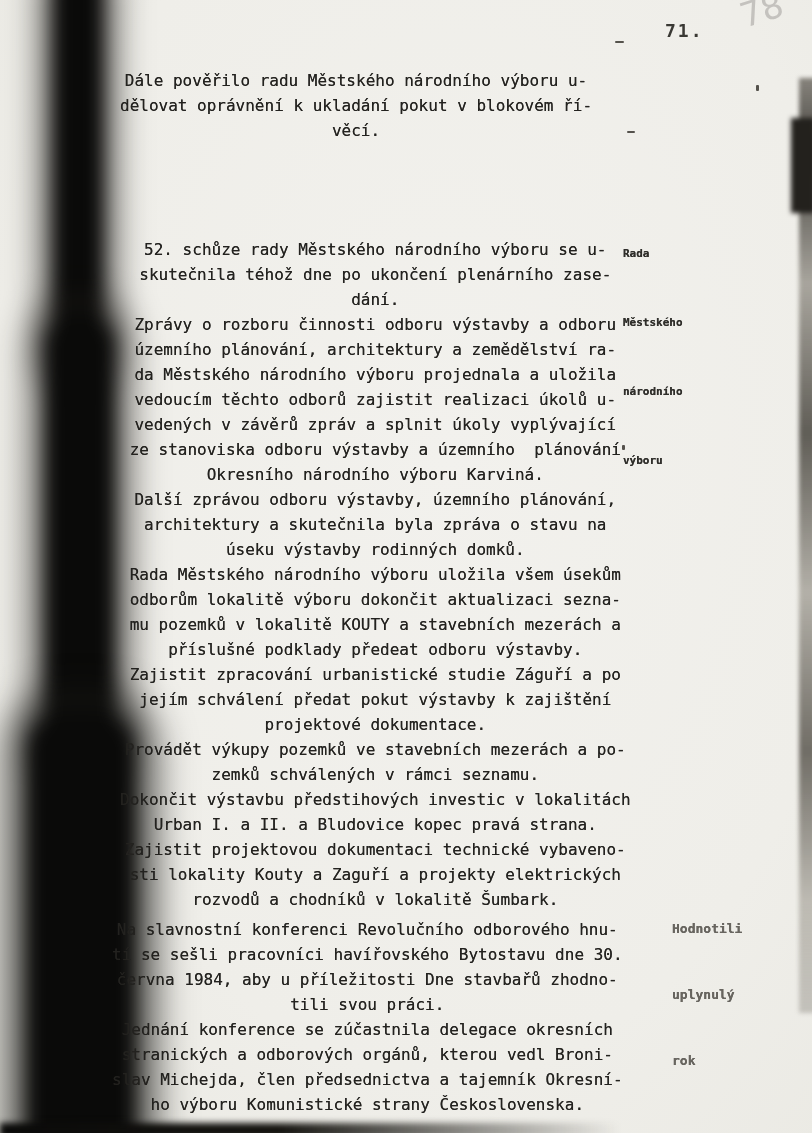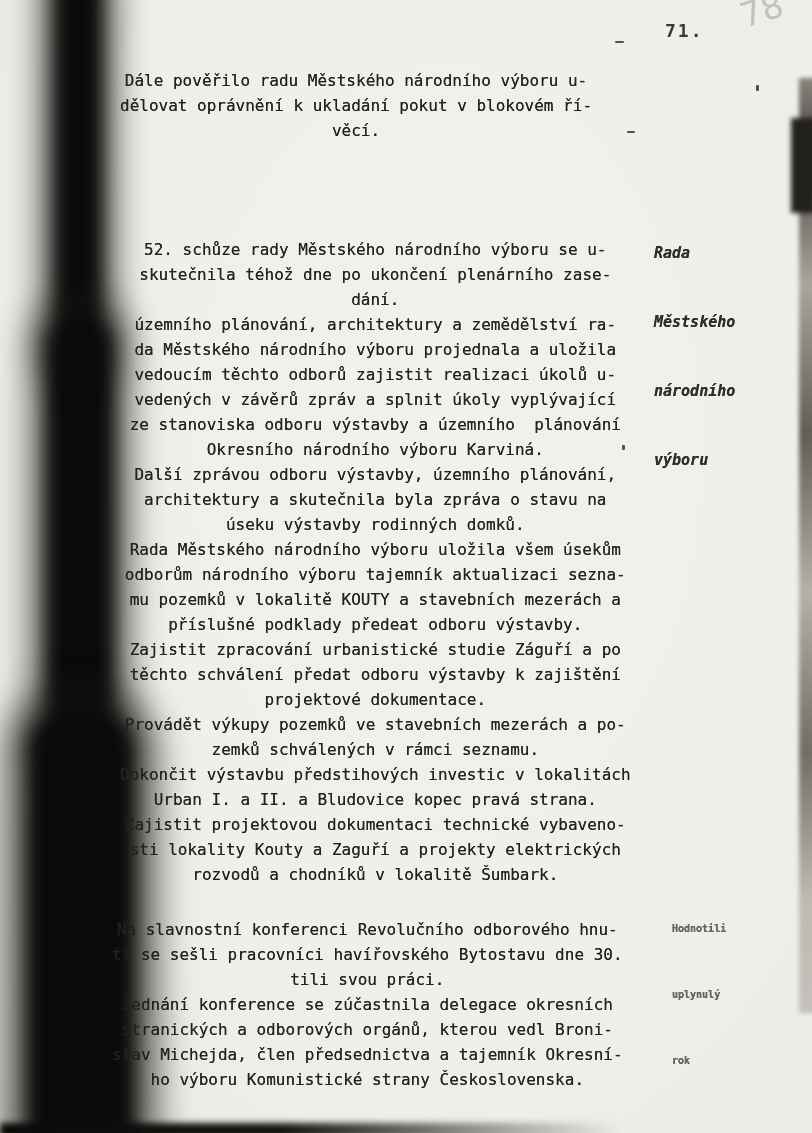--- a/index.html
+++ b/index.html
@@ -29,22 +29,22 @@
 
   
   .body-text{position:absolute;color:#23221f;font-size:16px;line-height:25px;font-weight:normal;text-align:center;}
   .line{white-space:pre;height:25px;
     text-shadow:0 0 .6px rgba(35,34,31,.8);}
   #para1{left:120px;top:68px;}
   #block-council{left:120px;top:193px;margin-top:44px;}
   #block-conference{left:112px;top:873px;margin-top:44px;}
 
   .margin-note{position:absolute;font-weight:bold;white-space:pre;}
-  #note-council{left:654px;top:196px;font-size:15px;line-height:23px;color:#2f2e2a;font-style:italic;}
-  #note-conference{left:672px;top:874px;font-size:10px;line-height:22px;color:#5a5751;opacity:.9;}
+  #note-council{left:623px;top:196px;font-size:11px;line-height:23px;color:#2f2e2a;}
+  #note-conference{left:672px;top:874px;font-size:13px;line-height:22px;color:#5a5751;opacity:.9;}
   .margin-note .line{height:auto;line-height:inherit;}
 
   .typed-page-number{position:absolute;left:665px;top:20px;font-size:18px;font-weight:bold;color:#3a3934;letter-spacing:2px;}
   .handwritten-number{position:absolute;left:740px;top:-10px;font-size:34px;color:#c4c2be;
     font-family:"DejaVu Sans", sans-serif;transform:rotate(-18deg);font-weight:normal;}
 </style>
 </head>
 <body>
 
 <div class="page">
@@ -68,48 +68,50 @@
   <div class="body-text" id="para1">
     <div class="line">Dále pověřilo radu Městského národního výboru u-</div>
     <div class="line">dělovat oprávnění k ukladání pokut v blokovém ří-</div>
     <div class="line">věcí.</div>
   </div>
 
   <div class="body-text" id="block-council">
     <div class="line">52. schůze rady Městského národního výboru se u-</div>
     <div class="line">skutečnila téhož dne po ukončení plenárního zase-</div>
     <div class="line">dání.</div>
+    <div class="line">Zprávy o rozboru činnosti odboru výstavby a odboru</div>
     <div class="line">územního plánování, architektury a zemědělství ra-</div>
     <div class="line">da Městského národního výboru projednala a uložila</div>
     <div class="line">vedoucím těchto odborů zajistit realizaci úkolů u-</div>
     <div class="line">vedených v závěrů zpráv a splnit úkoly vyplývající</div>
     <div class="line">ze stanoviska odboru výstavby a územního  plánování</div>
     <div class="line">Okresního národního výboru Karviná.</div>
     <div class="line">Další zprávou odboru výstavby, územního plánování,</div>
     <div class="line">architektury a skutečnila byla zpráva o stavu na</div>
     <div class="line">úseku výstavby rodinných domků.</div>
     <div class="line">Rada Městského národního výboru uložila všem úsekům</div>
-    <div class="line">odborům národního výboru tajemník aktualizaci sezna-</div>
+    <div class="line">odborům lokalitě výboru dokončit aktualizaci sezna-</div>
     <div class="line">mu pozemků v lokalitě KOUTY a stavebních mezerách a</div>
     <div class="line">příslušné podklady předeat odboru výstavby.</div>
     <div class="line">Zajistit zpracování urbanistické studie Záguří a po</div>
-    <div class="line">těchto schválení předat odboru výstavby k zajištění</div>
+    <div class="line">jejím schválení předat pokut výstavby k zajištění</div>
     <div class="line">projektové dokumentace.</div>
     <div class="line">Provádět výkupy pozemků ve stavebních mezerách a po-</div>
     <div class="line">zemků schválených v rámci seznamu.</div>
     <div class="line">Dokončit výstavbu předstihových investic v lokalitách</div>
     <div class="line">Urban I. a II. a Bludovice kopec pravá strana.</div>
     <div class="line">Zajistit projektovou dokumentaci technické vybaveno-</div>
     <div class="line">sti lokality Kouty a Zaguří a projekty elektrických</div>
     <div class="line">rozvodů a chodníků v lokalitě Šumbark.</div>
   </div>
 
   <div class="body-text" id="block-conference">
     <div class="line">Na slavnostní konferenci Revolučního odborového hnu-</div>
     <div class="line">tí se sešli pracovníci havířovského Bytostavu dne 30.</div>
+    <div class="line">června 1984, aby u příležitosti Dne stavbařů zhodno-</div>
     <div class="line">tili svou práci.</div>
     <div class="line">Jednání konference se zúčastnila delegace okresních</div>
     <div class="line">stranických a odborových orgánů, kterou vedl Broni-</div>
     <div class="line">slav Michejda, člen předsednictva a tajemník Okresní-</div>
     <div class="line">ho výboru Komunistické strany Československa.</div>
   </div>
 
   <div class="margin-note" id="note-council">
     <div class="line">Rada</div>
     <div class="line">Městského</div>

